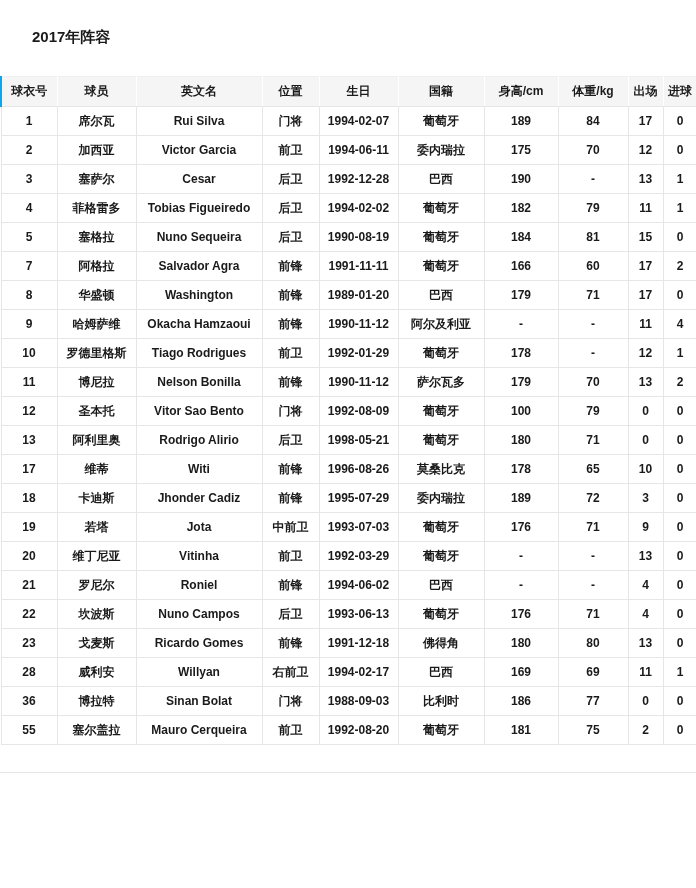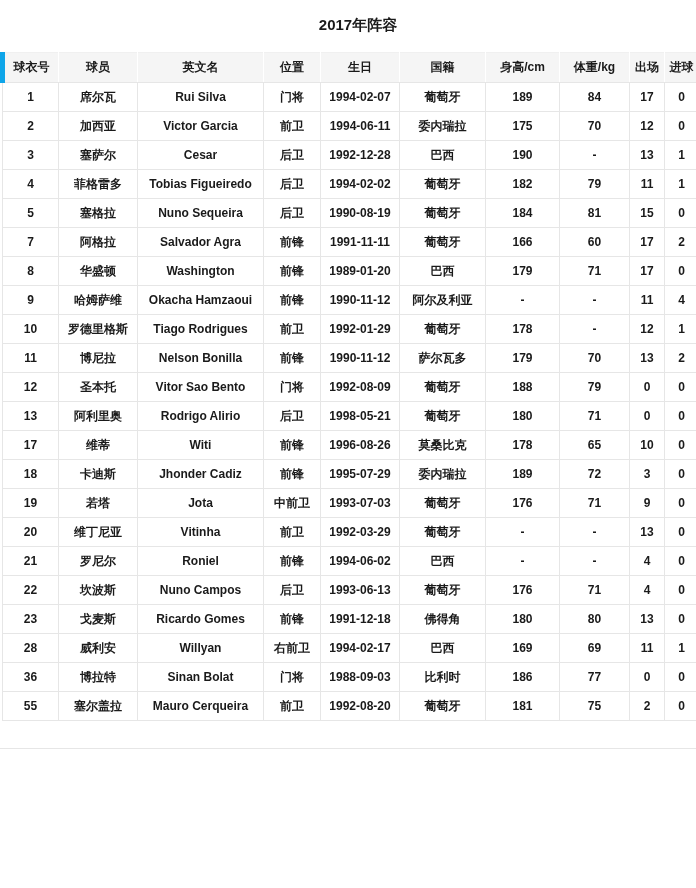--- a/index.html
+++ b/index.html
@@ -6,27 +6,26 @@
   html, body { margin: 0; padding: 0; }
   body {
     width: 696px;
     height: 888px;
     background: #ffffff;
     overflow: hidden;
     font-family: "Liberation Sans", "DejaVu Sans", sans-serif;
     color: #1a1a1a;
   }
   .page-title {
-    margin: 0;
+    margin: 12px;
     padding: 15px 0 17px 20px;
     font-size: 15px;
     line-height: 20px;
     font-weight: 700;
     color: #1a1a1a;
-    text-align: center;
   }
   table.squad-table {
     width: 696px;
     border-collapse: collapse;
     table-layout: fixed;
   }
   table.squad-table th {
     height: 30px;
     padding: 0 2px;
     background: #f5f5f5;
@@ -34,21 +33,21 @@
     font-weight: 700;
     text-align: center;
     vertical-align: middle;
     border-left: 1px solid #ffffff;
     border-right: 1px solid #ffffff;
     border-top: 1px solid #f0f0f0;
     border-bottom: 1px solid #e6e6e6;
     white-space: nowrap;
     overflow: hidden;
   }
-  table.squad-table th:first-child { border-left: 5px solid #0ea5e9; }
+  table.squad-table th:first-child { border-left: 2px solid #0ea5e9; }
   table.squad-table th:last-child  { border-right: 1px solid #c2410c; }
   table.squad-table td {
     height: 29px;
     padding: 0 2px;
     background: #ffffff;
     font-size: 12px;
     font-weight: 700;
     text-align: center;
     vertical-align: middle;
     border: 1px solid #e6e6e6;
@@ -216,21 +215,21 @@
           <td>13</td>
           <td>2</td>
         </tr>
         <tr>
           <td>12</td>
           <td>圣本托</td>
           <td>Vitor Sao Bento</td>
           <td>门将</td>
           <td>1992-08-09</td>
           <td>葡萄牙</td>
-          <td>188</td>
+          <td>100</td>
           <td>79</td>
           <td>0</td>
           <td>0</td>
         </tr>
         <tr>
           <td>13</td>
           <td>阿利里奥</td>
           <td>Rodrigo Alirio</td>
           <td>后卫</td>
           <td>1998-05-21</td>

